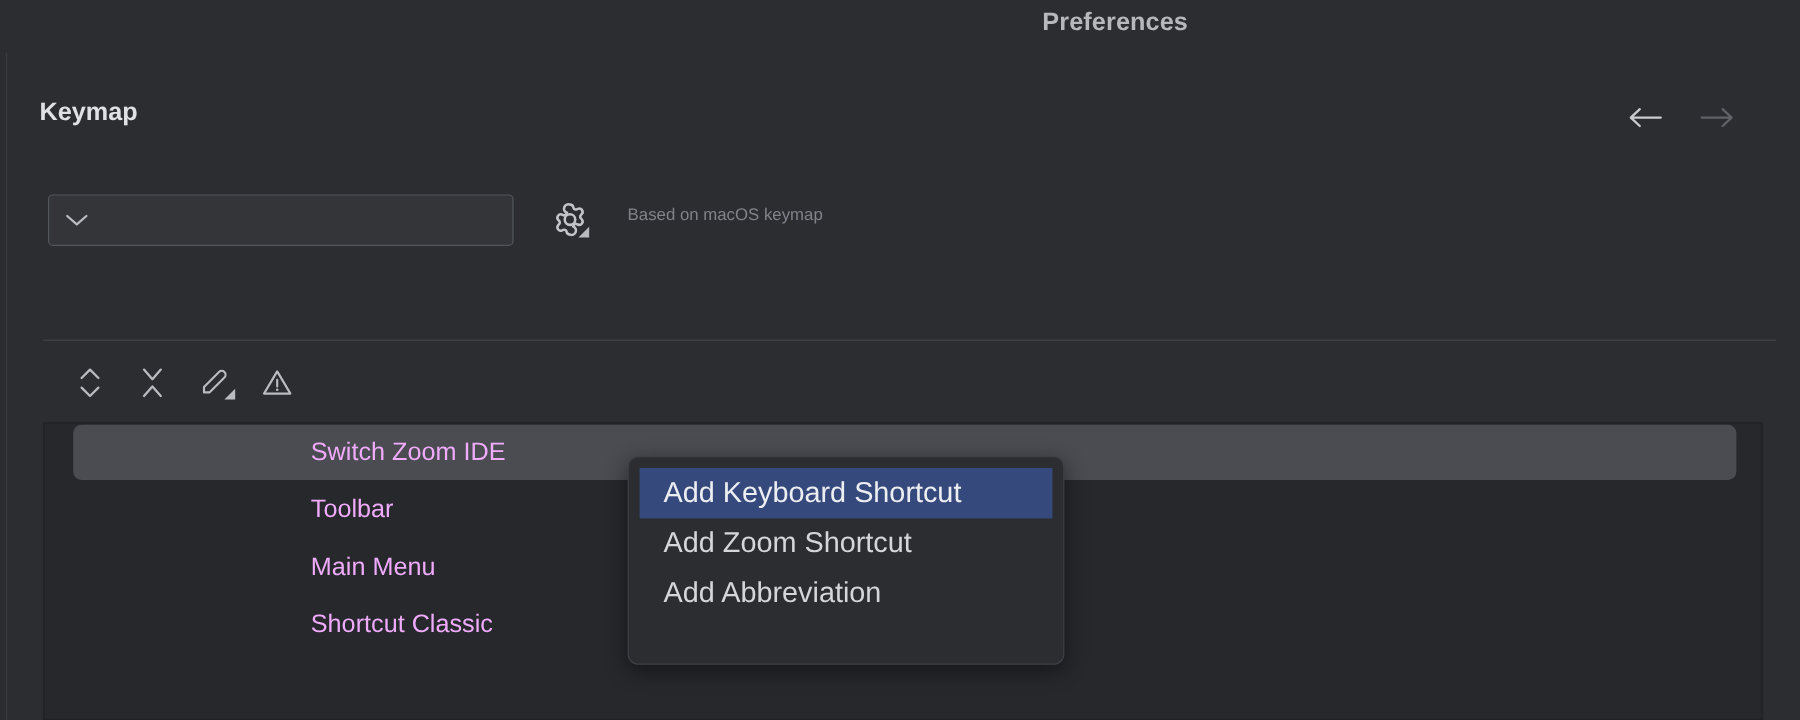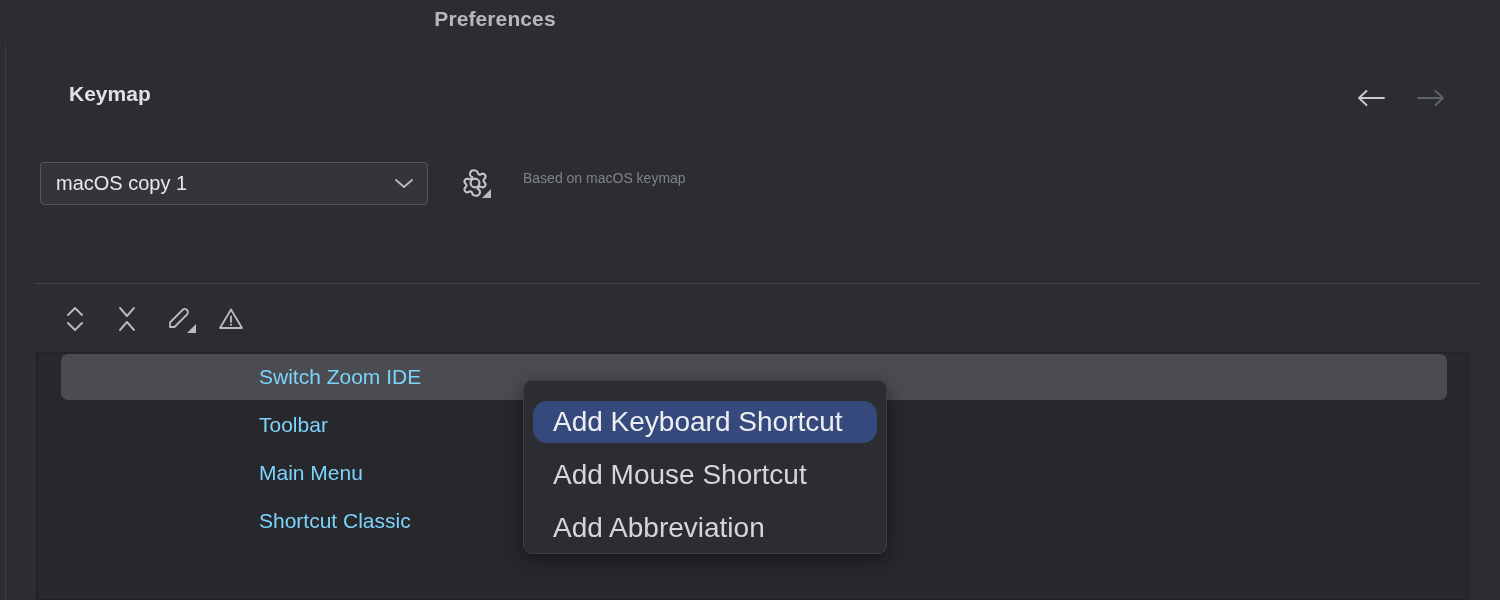--- a/index.html
+++ b/index.html
@@ -11,35 +11,35 @@
   }
   .root { position: relative; width: 1500px; height: 600px; background: #2b2d30; }
 
   
   .titlebar {
     position: absolute; left: 0; top: 0; width: 1500px; height: 42px;
     background: #2b2d30;
   }
   .title {
     position: absolute; left: 0; top: 7px; width: 990px;
-    text-align: center;
+    text-align: right;
     font-size: 21px; font-weight: bold; color: #b6b8bc;
     letter-spacing: .1px;
   }
 
   
   .left-rail {
     position: absolute; left: 5px; top: 44px; width: 1px; height: 556px;
     background: #393b40;
   }
 
   
   .page-title {
     position: absolute; left: 33px; top: 82px;
-    font-size: 21px; font-weight: bold; color: #dfe1e5; margin-left: 36px;
+    font-size: 21px; font-weight: bold; color: #dfe1e5;
   }
   .nav-arrows { position: absolute; right: 52px; top: 82px; display: flex; gap: 26px; }
   .arrow-btn { width: 34px; height: 32px; display: flex; align-items: center; justify-content: center; }
   .arrow-btn svg { display: block; }
 
   
   .combo {
     position: absolute; left: 40px; top: 162px;
     width: 388px; height: 43px;
     background: #333539; border: 1px solid #53565c; border-radius: 4px;
@@ -100,40 +100,40 @@
 
   
   .listpanel {
     position: absolute; left: 36px; top: 352px; width: 1433px; height: 248px;
     background: #26282c; border: 1px solid #1f2124; border-top: 1px solid #202225;
     overflow: hidden;
   }
   .row {
     position: relative; height: 48px; display: flex; align-items: center;
     padding-left: 222px;
-    font-size: 21px; color: #7dd3fc; white-space: nowrap;
+    font-size: 21px; color: #f0abfc; white-space: nowrap;
   }
   .row.selected { }
   .row .rowbg {
     position: absolute; left: 24px; top: 1px; width: 1386px; height: 46px;
     background: #4a4c51; border-radius: 7px;
   }
   .row .rowlabel { position: relative; z-index: 2; }
 
   
   .ctxmenu {
     position: absolute; left: 523px; top: 380px; width: 364px; height: 174px;
     background: #2b2d31; border: 1px solid #3d4045; border-radius: 9px;
     box-shadow: 0 5px 18px rgba(0,0,0,.45);
     padding: 9px 0;
   }
   .mitem {
-    height: 42px; margin: 11px 9px; display: flex; align-items: center;
-    padding-left: 20px; border-radius: 14px;
-    font-size: 28px; color: #d4d6da; white-space: nowrap;
+    height: 42px; margin: 0 9px; display: flex; align-items: center;
+    padding-left: 20px; border-radius: 0;
+    font-size: 24px; color: #d4d6da; white-space: nowrap;
   }
   .mitem.hl { background: #35497c; color: #eceef1; }
 </style>
 </head>
 <body>
 
 <div class="root">
 
   <div class="titlebar">
     <div class="title">Preferences</div>
@@ -150,21 +150,20 @@
       </svg>
     </div>
     <div class="arrow-btn">
       <svg width="30" height="20" viewBox="0 0 30 20">
         <path d="M2 10 H27 M19.5 3 L27 10 L19.5 17" fill="none" stroke="#5f6268" stroke-width="1.9" stroke-linecap="round" stroke-linejoin="round"></path>
       </svg>
     </div>
   </div>
 
   <div class="combo">
-    <div class="combo-value">macOS copy 1</div>
     <div class="combo-chevron">
       <svg width="20" height="13" viewBox="0 0 20 13">
         <path d="M2 3 L10 10 L18 3" fill="none" stroke="#b9bbc0" stroke-width="1.9" stroke-linecap="round" stroke-linejoin="round"></path>
       </svg>
     </div>
   </div>
 
   <div class="gear-btn">
     <svg width="34" height="34" viewBox="0 0 24 24">
       <path d="M12 3.2 a2 2 0 0 1 1.9 1.35 l.2.6 a1.4 1.4 0 0 0 1.9.8 l.58-.26 a2 2 0 0 1 2.45.6
@@ -244,20 +243,20 @@
     <div class="row">
       <span class="rowlabel">Shortcut Classic</span>
     </div>
   </div>
 
   <div class="ctxmenu">
     <div class="mitem hl">
       <span>Add Keyboard Shortcut</span>
     </div>
     <div class="mitem">
-      <span>Add Mouse Shortcut</span>
+      <span>Add Zoom Shortcut</span>
     </div>
     <div class="mitem">
       <span>Add Abbreviation</span>
     </div>
   </div>
 
 </div>
 
 </body></html>

